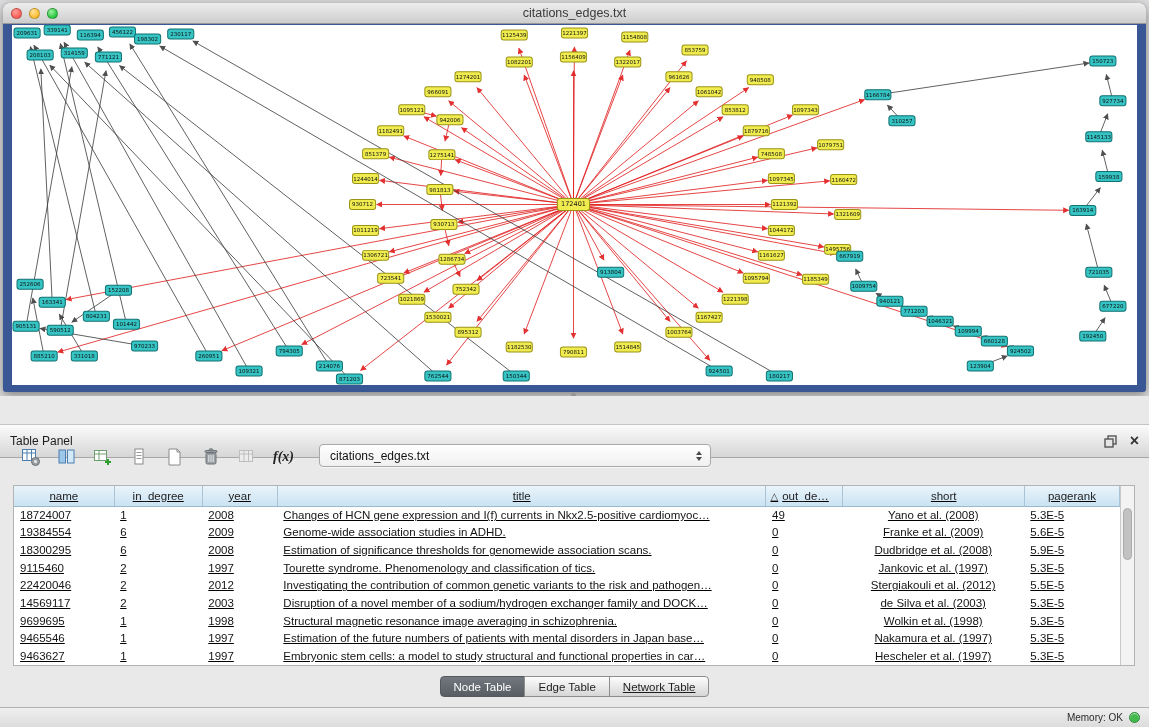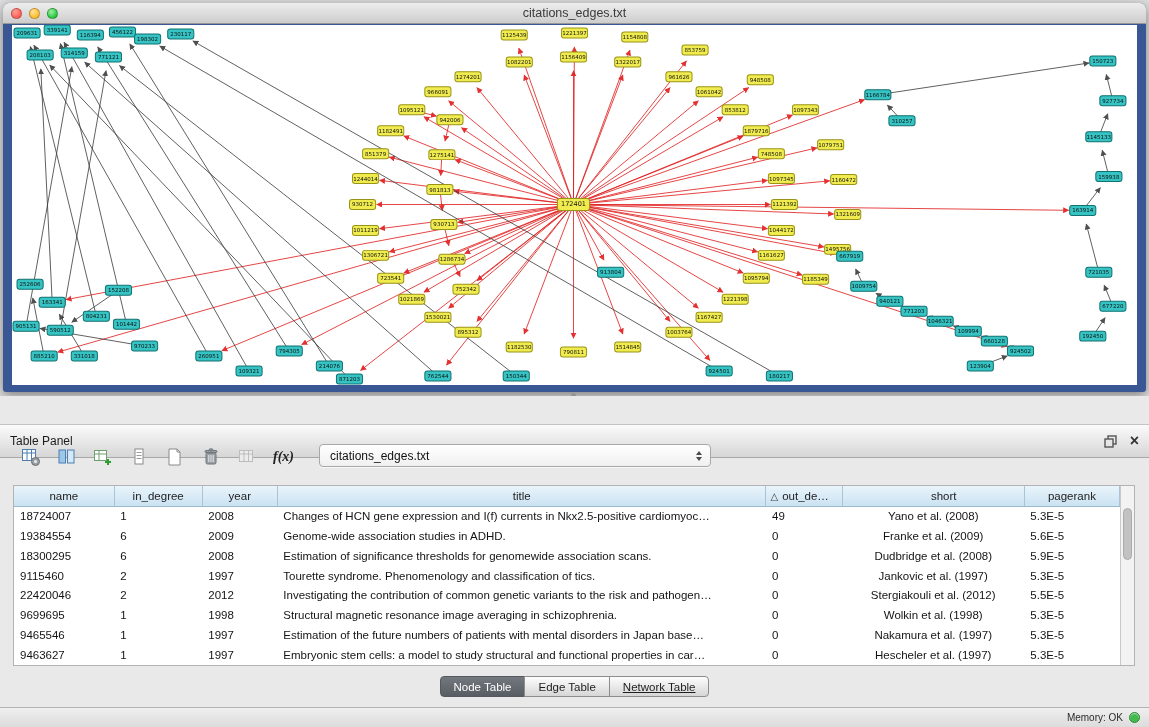--- a/index.html
+++ b/index.html
@@ -47,21 +47,21 @@
     background:linear-gradient(#ffffff,#f0f0f0); display:flex; align-items:center;
     justify-content:space-between; box-shadow:0 1px 0 rgba(255,255,255,.7); }
   .combo-text { font-size:12px; color:#111; padding-left:10px; }
   .arrows { display:flex; flex-direction:column; gap:2px; margin-right:8px; }
   .arr-up { width:0; height:0; border-left:3.5px solid transparent; border-right:3.5px solid transparent; border-bottom:4.5px solid #4a4a4a; }
   .arr-down { width:0; height:0; border-left:3.5px solid transparent; border-right:3.5px solid transparent; border-top:4.5px solid #4a4a4a; }
 
   
   .table-wrap { position:absolute; left:13px; top:89px; width:1122px; height:181px;
     background:#fff; border:1px solid #b3b3b3; display:flex; }
-  table { border-collapse:collapse; table-layout:fixed; width:1106px; }
+  table { border-collapse:collapse; table-layout:fixed; width:1106px;text-decoration:underline; }
   th,td { white-space:nowrap; overflow:hidden; text-overflow:clip; }
   th { height:20px; font-weight:normal; font-size:11.5px; color:#222;
     background:linear-gradient(#e9f4fb, var(--th-bg));
     border-right:1px solid #a9c4d6; border-bottom:1px solid #9cb9cd; text-align:center; }
   th .sort { font-size:10px; color:#444; margin-right:4px; }
   th.col4 { text-align:left; padding-left:4px; }
   td { height:16px; font-size:11.5px; color:#141414; padding-left:6px; text-align:left; }
   td.col5 { text-align:center; padding-left:0; }
   .col0 { width:100px; } .col1 { width:88px; } .col2 { width:75px; } .col3 { width:488px; }
   .col4 { width:76px;margin-top:29px; } .col5 { width:182px;padding-left:21px; } .col6 { width:95px; }
@@ -746,20 +746,29 @@
             <tr>
               <td class="col0">22420046</td>
               <td class="col1">2</td>
               <td class="col2">2012</td>
               <td class="col3">Investigating the contribution of common genetic variants to the risk and pathogen…</td>
               <td class="col4">0</td>
               <td class="col5">Stergiakouli et al. (2012)</td>
               <td class="col6">5.5E-5</td>
             </tr>
             <tr>
+              <td class="col0">14569117</td>
+              <td class="col1">2</td>
+              <td class="col2">2003</td>
+              <td class="col3">Disruption of a novel member of a sodium/hydrogen exchanger family and DOCK…</td>
+              <td class="col4">0</td>
+              <td class="col5">de Silva et al. (2003)</td>
+              <td class="col6">5.3E-5</td>
+            </tr>
+            <tr>
               <td class="col0">9699695</td>
               <td class="col1">1</td>
               <td class="col2">1998</td>
               <td class="col3">Structural magnetic resonance image averaging in schizophrenia.</td>
               <td class="col4">0</td>
               <td class="col5">Wolkin et al. (1998)</td>
               <td class="col6">5.3E-5</td>
             </tr>
             <tr>
               <td class="col0">9465546</td>

